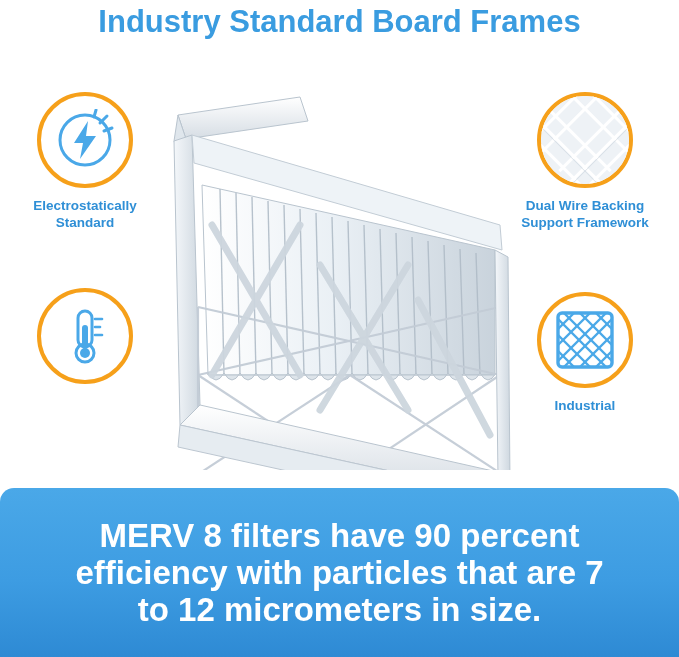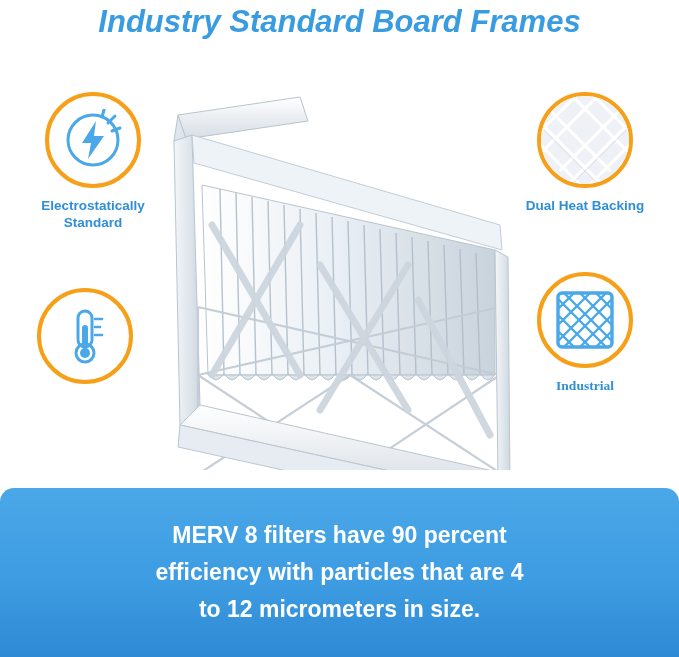--- a/index.html
+++ b/index.html
@@ -25,21 +25,20 @@
     position: absolute;
     top: 2px;
     left: 0;
     width: 679px;
     text-align: center;
     font-size: 31px;
     font-weight: bold;
     color: #3a9ce0;
     letter-spacing: 0px;
     line-height: 40px;
-    font-style: italic;
   }
 
   
   .feature {
     position: absolute;
     width: 170px;
     text-align: center;
   }
   .badge {
     width: 96px;
@@ -59,24 +58,24 @@
     justify-content: center;
   }
   .feature-label {
     margin-top: 9px;
     font-size: 13.5px;
     font-weight: bold;
     color: #2f8fd6;
     line-height: 17px;
   }
 
-  #feat-electro { left: 8px;   top: 92px;  }
+  #feat-electro { left: 0px;   top: 92px;  }
   #feat-heat    { left: 0px;   top: 288px; }
   #feat-wire    { left: 500px; top: 92px;  }
-  #feat-indust  { left: 500px; top: 272px; font-family: Liberation Serif, serif; }
+  #feat-indust  { left: 500px; top: 292px; }
 
   
   .filter-wrap {
     position: absolute;
     left: 150px;
     top: 75px;
     width: 370px;
     height: 395px;
   }
 
@@ -88,21 +87,21 @@
     width: 679px;
     height: 169px;
     background: linear-gradient(180deg, #4aa8e8 0%, #3d9ce2 55%, #2e8ad4 100%);
     border-radius: 14px 14px 0 0;
     display: flex;
     align-items: center;
     justify-content: center;
   }
   .banner-text {
     color: #ffffff;
-    font-size: 23px;
+    font-size: 33px;
     font-weight: bold;
     text-align: center;
     line-height: 37px;
     padding: 0 42px;
   }
 </style>
 </head>
 <body>
 
 <div class="page">
@@ -241,21 +240,22 @@
             <line x1="44" y1="-30" x2="-44" y2="58"></line>
           </g>
           <g stroke="#c9d3dc" stroke-width="1" fill="none" opacity="0.7">
             <line x1="-20" y1="14" x2="76" y2="110"></line>
             <line x1="116" y1="14" x2="20" y2="110"></line>
           </g>
         </svg>
       </div>
     </div>
     <div class="feature-label">
-      <div>Dual Heat Backing</div>
+      <div>Dual Wire Backing</div>
+      <div>Support Framework</div>
     </div>
   </div>
 
   <div class="feature" id="feat-indust">
     <div class="badge">
       <div class="badge-inner">
         <svg width="64" height="64" viewBox="0 0 64 64" xmlns="http://www.w3.org/2000/svg" aria-hidden="true">
           <rect x="5" y="5" width="54" height="54" rx="4" fill="none" stroke="#4aa8e8" stroke-width="3.4"></rect>
           <g stroke="#4aa8e8" stroke-width="2.4" fill="none">
             <line x1="5" y1="21" x2="21" y2="5"></line>
@@ -275,18 +275,18 @@
       </div>
     </div>
     <div class="feature-label">
       <div>Industrial</div>
     </div>
   </div>
 
   <div class="banner">
     <div class="banner-text">
       <div>MERV 8 filters have 90 percent</div>
-      <div>efficiency with particles that are 4</div>
+      <div>efficiency with particles that are 7</div>
       <div>to 12 micrometers in size.</div>
     </div>
   </div>
 
 </div>
 
 </body></html>

